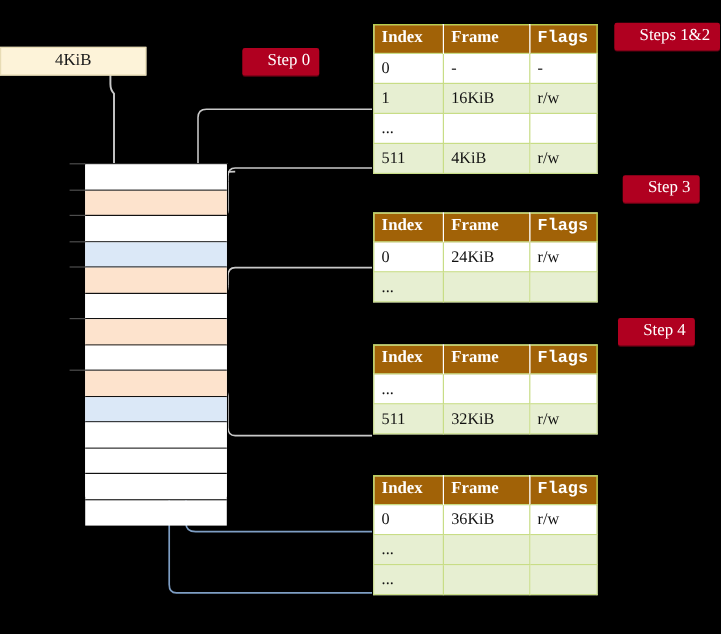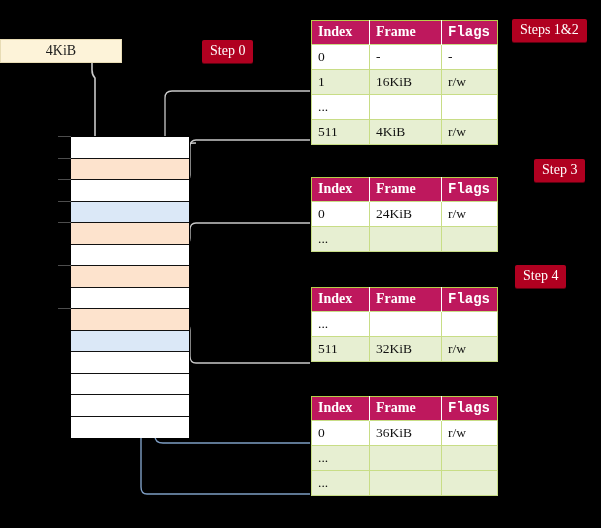--- a/index.html
+++ b/index.html
@@ -17,21 +17,21 @@
   }
 
   
   .step-badge {
     position: absolute;
     background: #b00020;
     color: #ffffff;
     font-family: "Liberation Serif", "DejaVu Serif", serif;
     font-size: 14px;
     line-height: 1;
-    padding: 4px 8px 5px 8px;
+    padding: 4px 8px 5px 21px;
     border-radius: 2px;
     white-space: nowrap;
     box-shadow: 0 1px 0 #5c0010;
   }
 
   
   .src-box {
     position: absolute;
     background: #fdf3d9;
     border: 1px solid #e8dcb5;
@@ -76,21 +76,21 @@
   
   .ptable {
     position: absolute;
     border-collapse: collapse;
     border: 1px solid #b6cf4b;
     background: #ffffff;
     font-size: 13.5px;
     table-layout: fixed;
   }
   .ptable th {
-    background: #be185d;
+    background: #a16207;
     color: #ffffff;
     font-weight: bold;
     text-align: left;
     padding: 3px 6px 4px 6px;
     border-right: 1px solid #ffffff;
     font-size: 14px;
     white-space: nowrap;
     margin-top: 37px;
   }
   .ptable th:last-child { border-right: none; font-family: Liberation Mono, monospace; }
@@ -301,17 +301,17 @@
             <td></td>
             <td></td>
           </tr>
         </tbody>
       </table>
     </div>
 
   <div id="badges-host">
       <div class="step-badge" style="left: 190px; top: 40px; margin-left: 12px;">Step 0</div>
       <div class="step-badge" style="left: 512px; top: 19px;">Steps 1&amp;2</div>
-      <div class="step-badge" style="left: 519px; top: 159px; margin-left: 15px;">Step 3</div>
+      <div class="step-badge" style="left: 519px; top: 146px;">Step 3</div>
       <div class="step-badge" style="left: 515px; top: 265px;">Step 4</div>
     </div>
 
 </div>
 
 </body></html>

